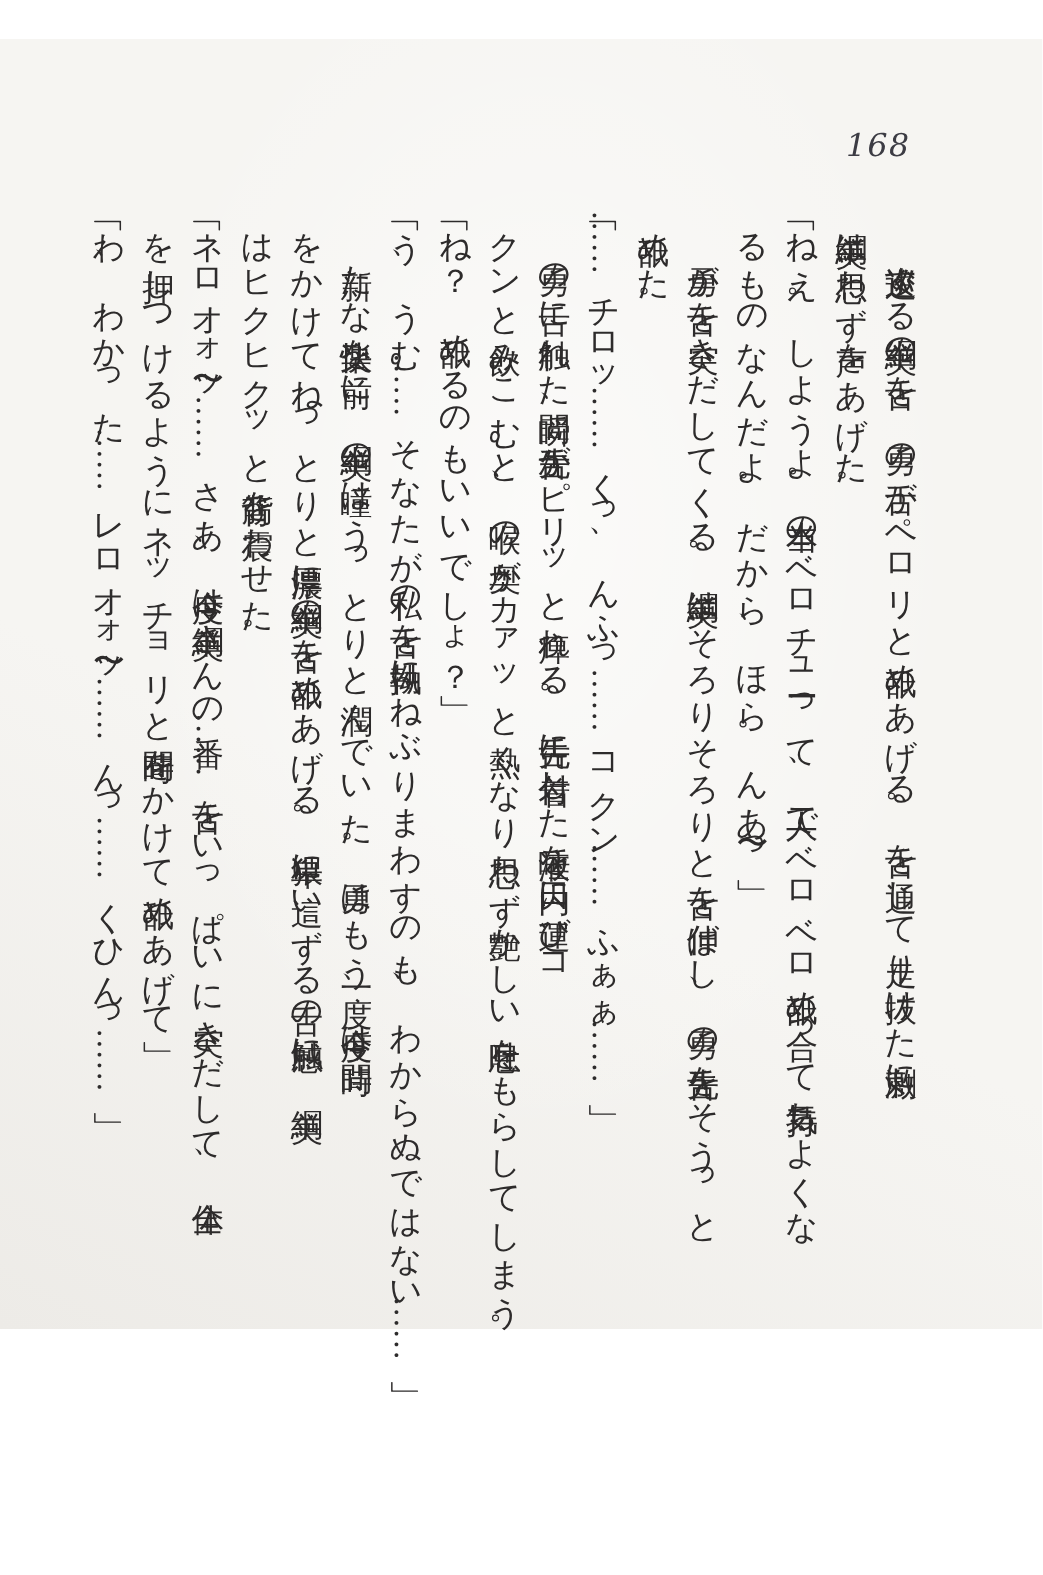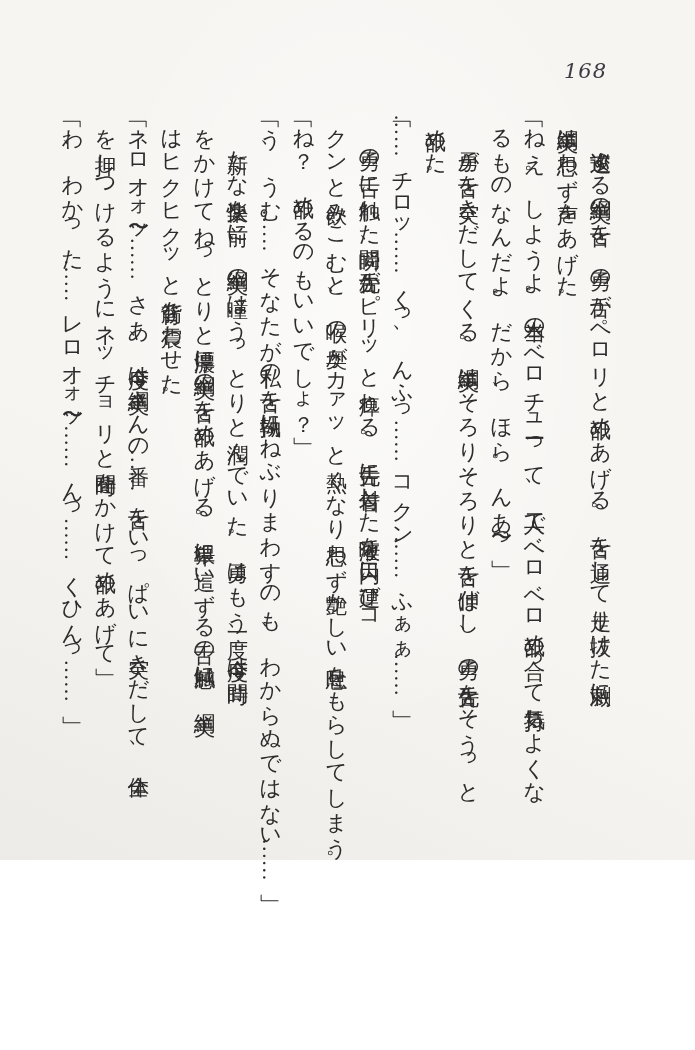--- a/index.html
+++ b/index.html
@@ -17,20 +17,21 @@
     overflow:hidden;
     font-family:"Liberation Serif","DejaVu Serif",serif;
   }
   .page{
     position:relative;
     width:695px;
     height:860px;
     background:
       radial-gradient(ellipse at 52% 38%, rgba(255,255,255,0.55) 0%, rgba(255,255,255,0) 55%),
       linear-gradient(205deg, var(--paper) 60%, #edebe7 100%);
+    margin-top: 26px;
   }
   .page-number{
     position:absolute;
     top:59px;
     left:564px;
     font-family:"DejaVu Serif","Liberation Serif",serif;
     font-style:italic;
     font-size:21px;
     letter-spacing:1px;
     color:var(--page-number);

